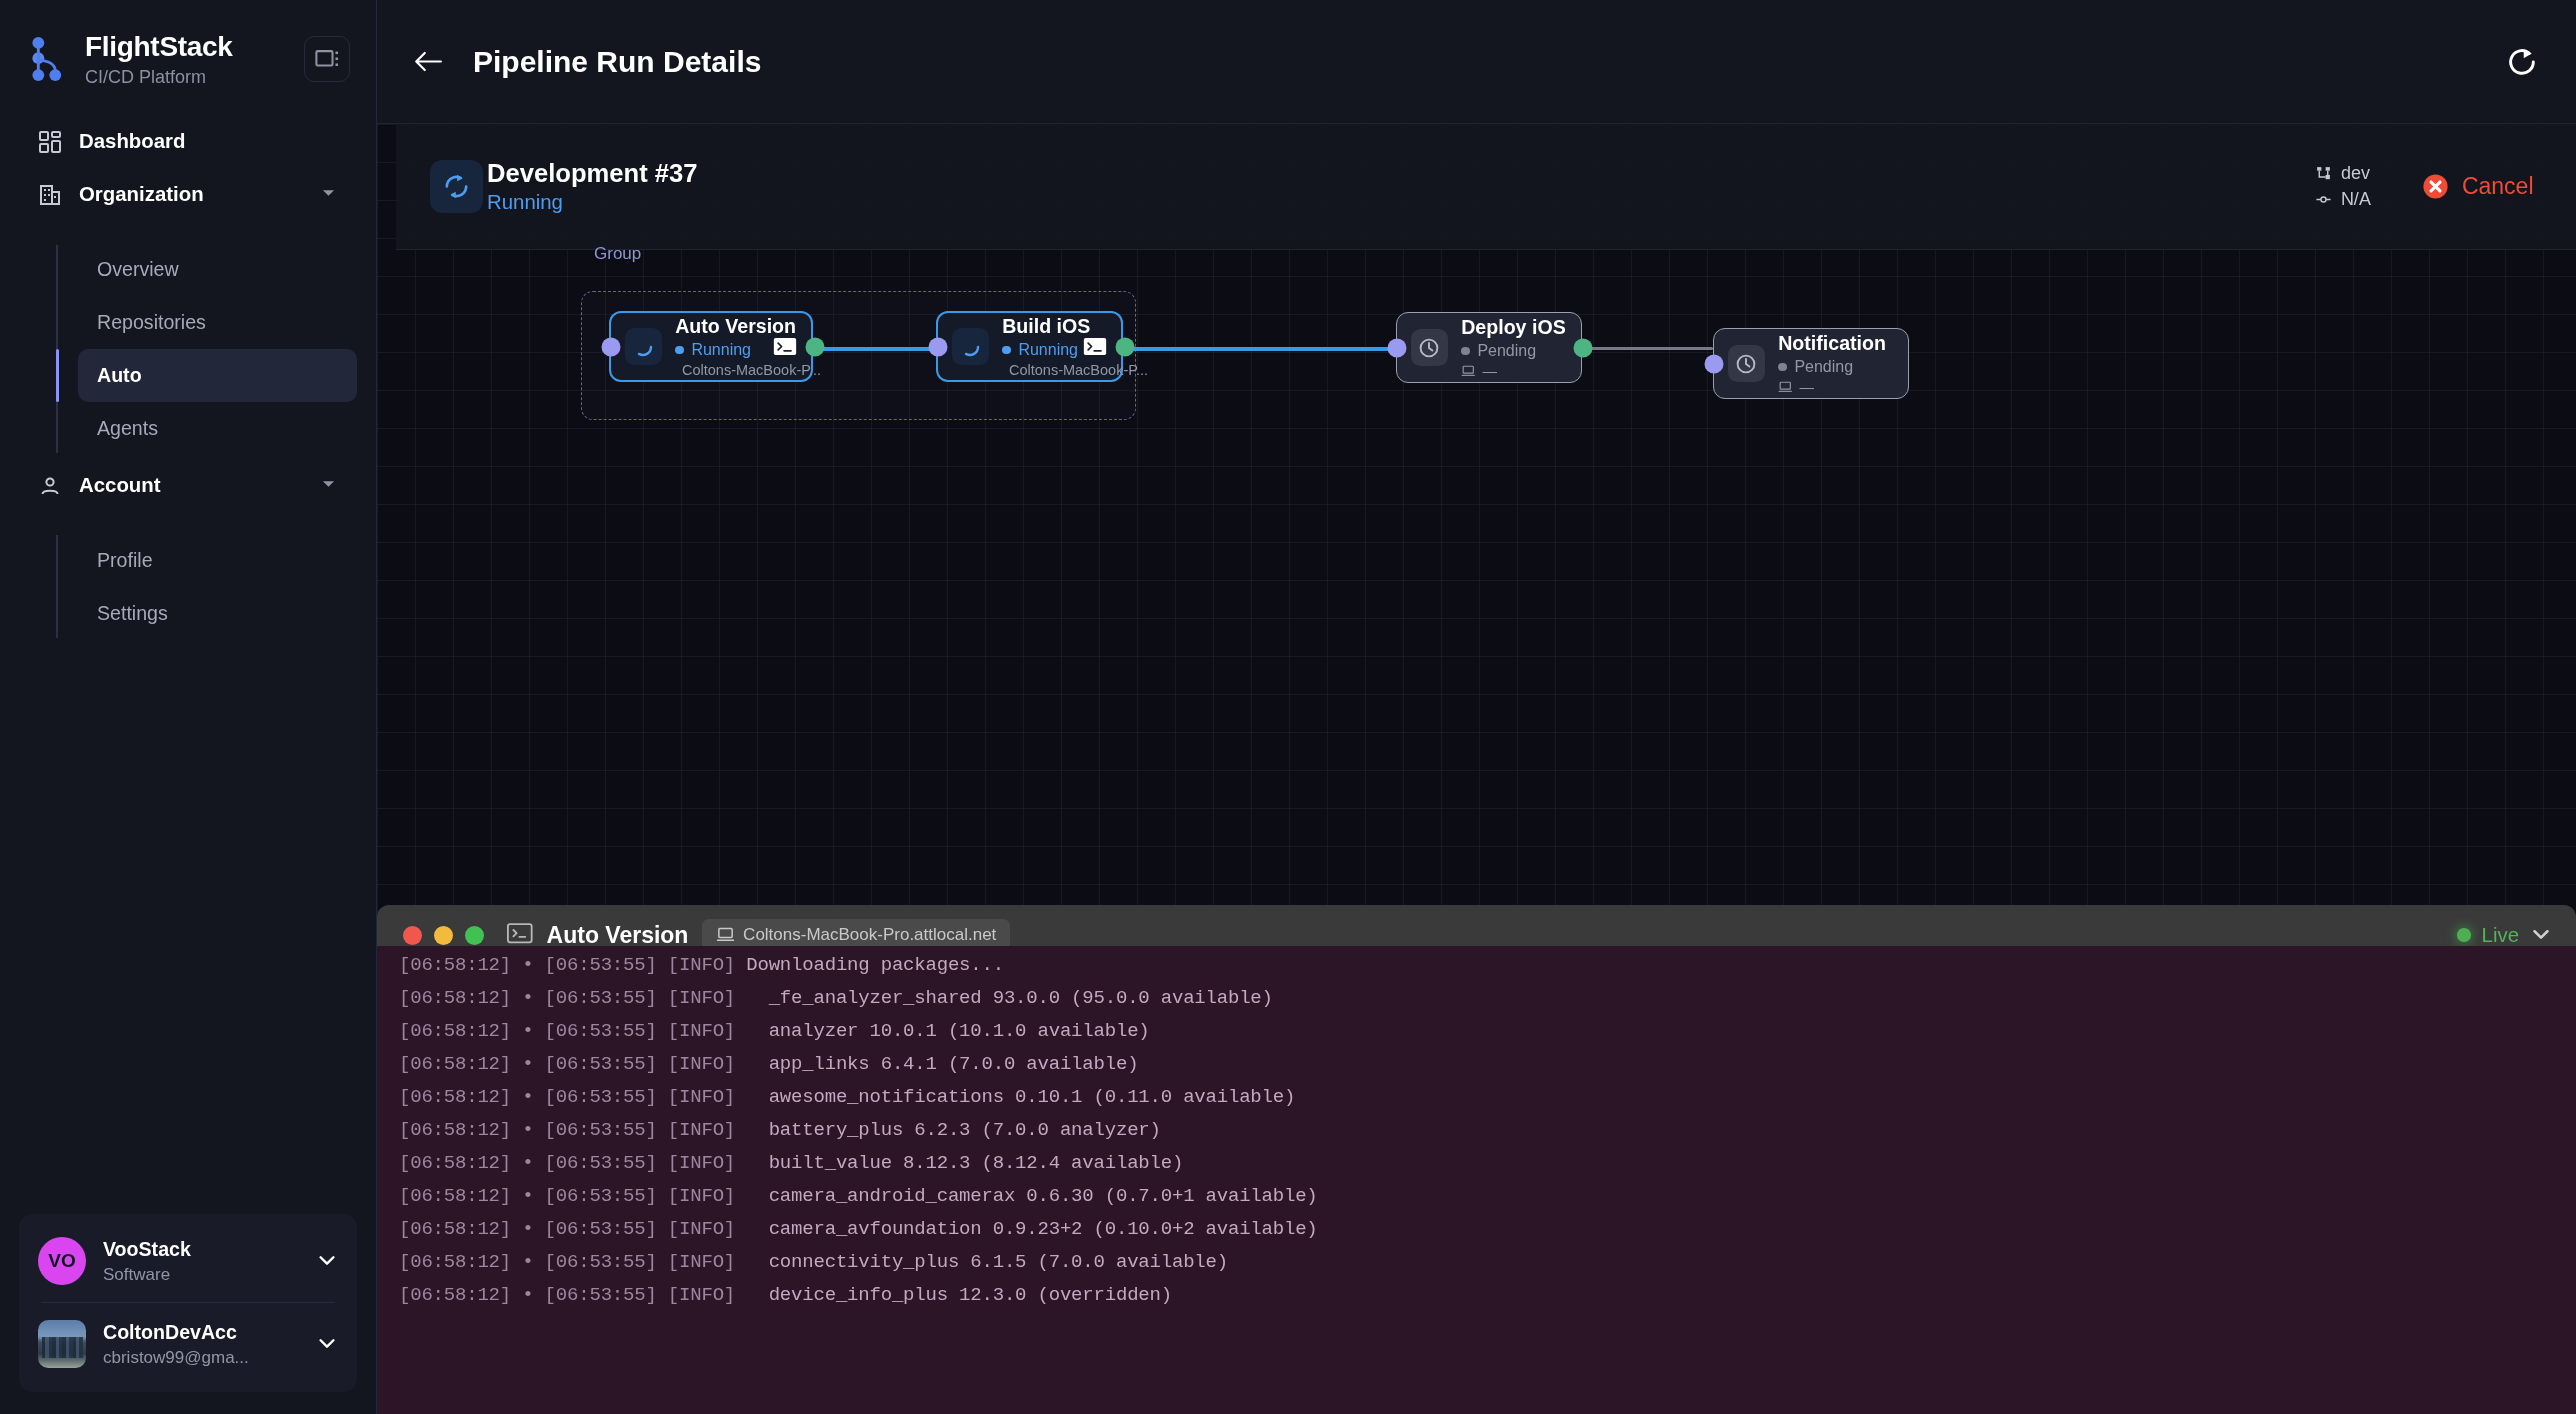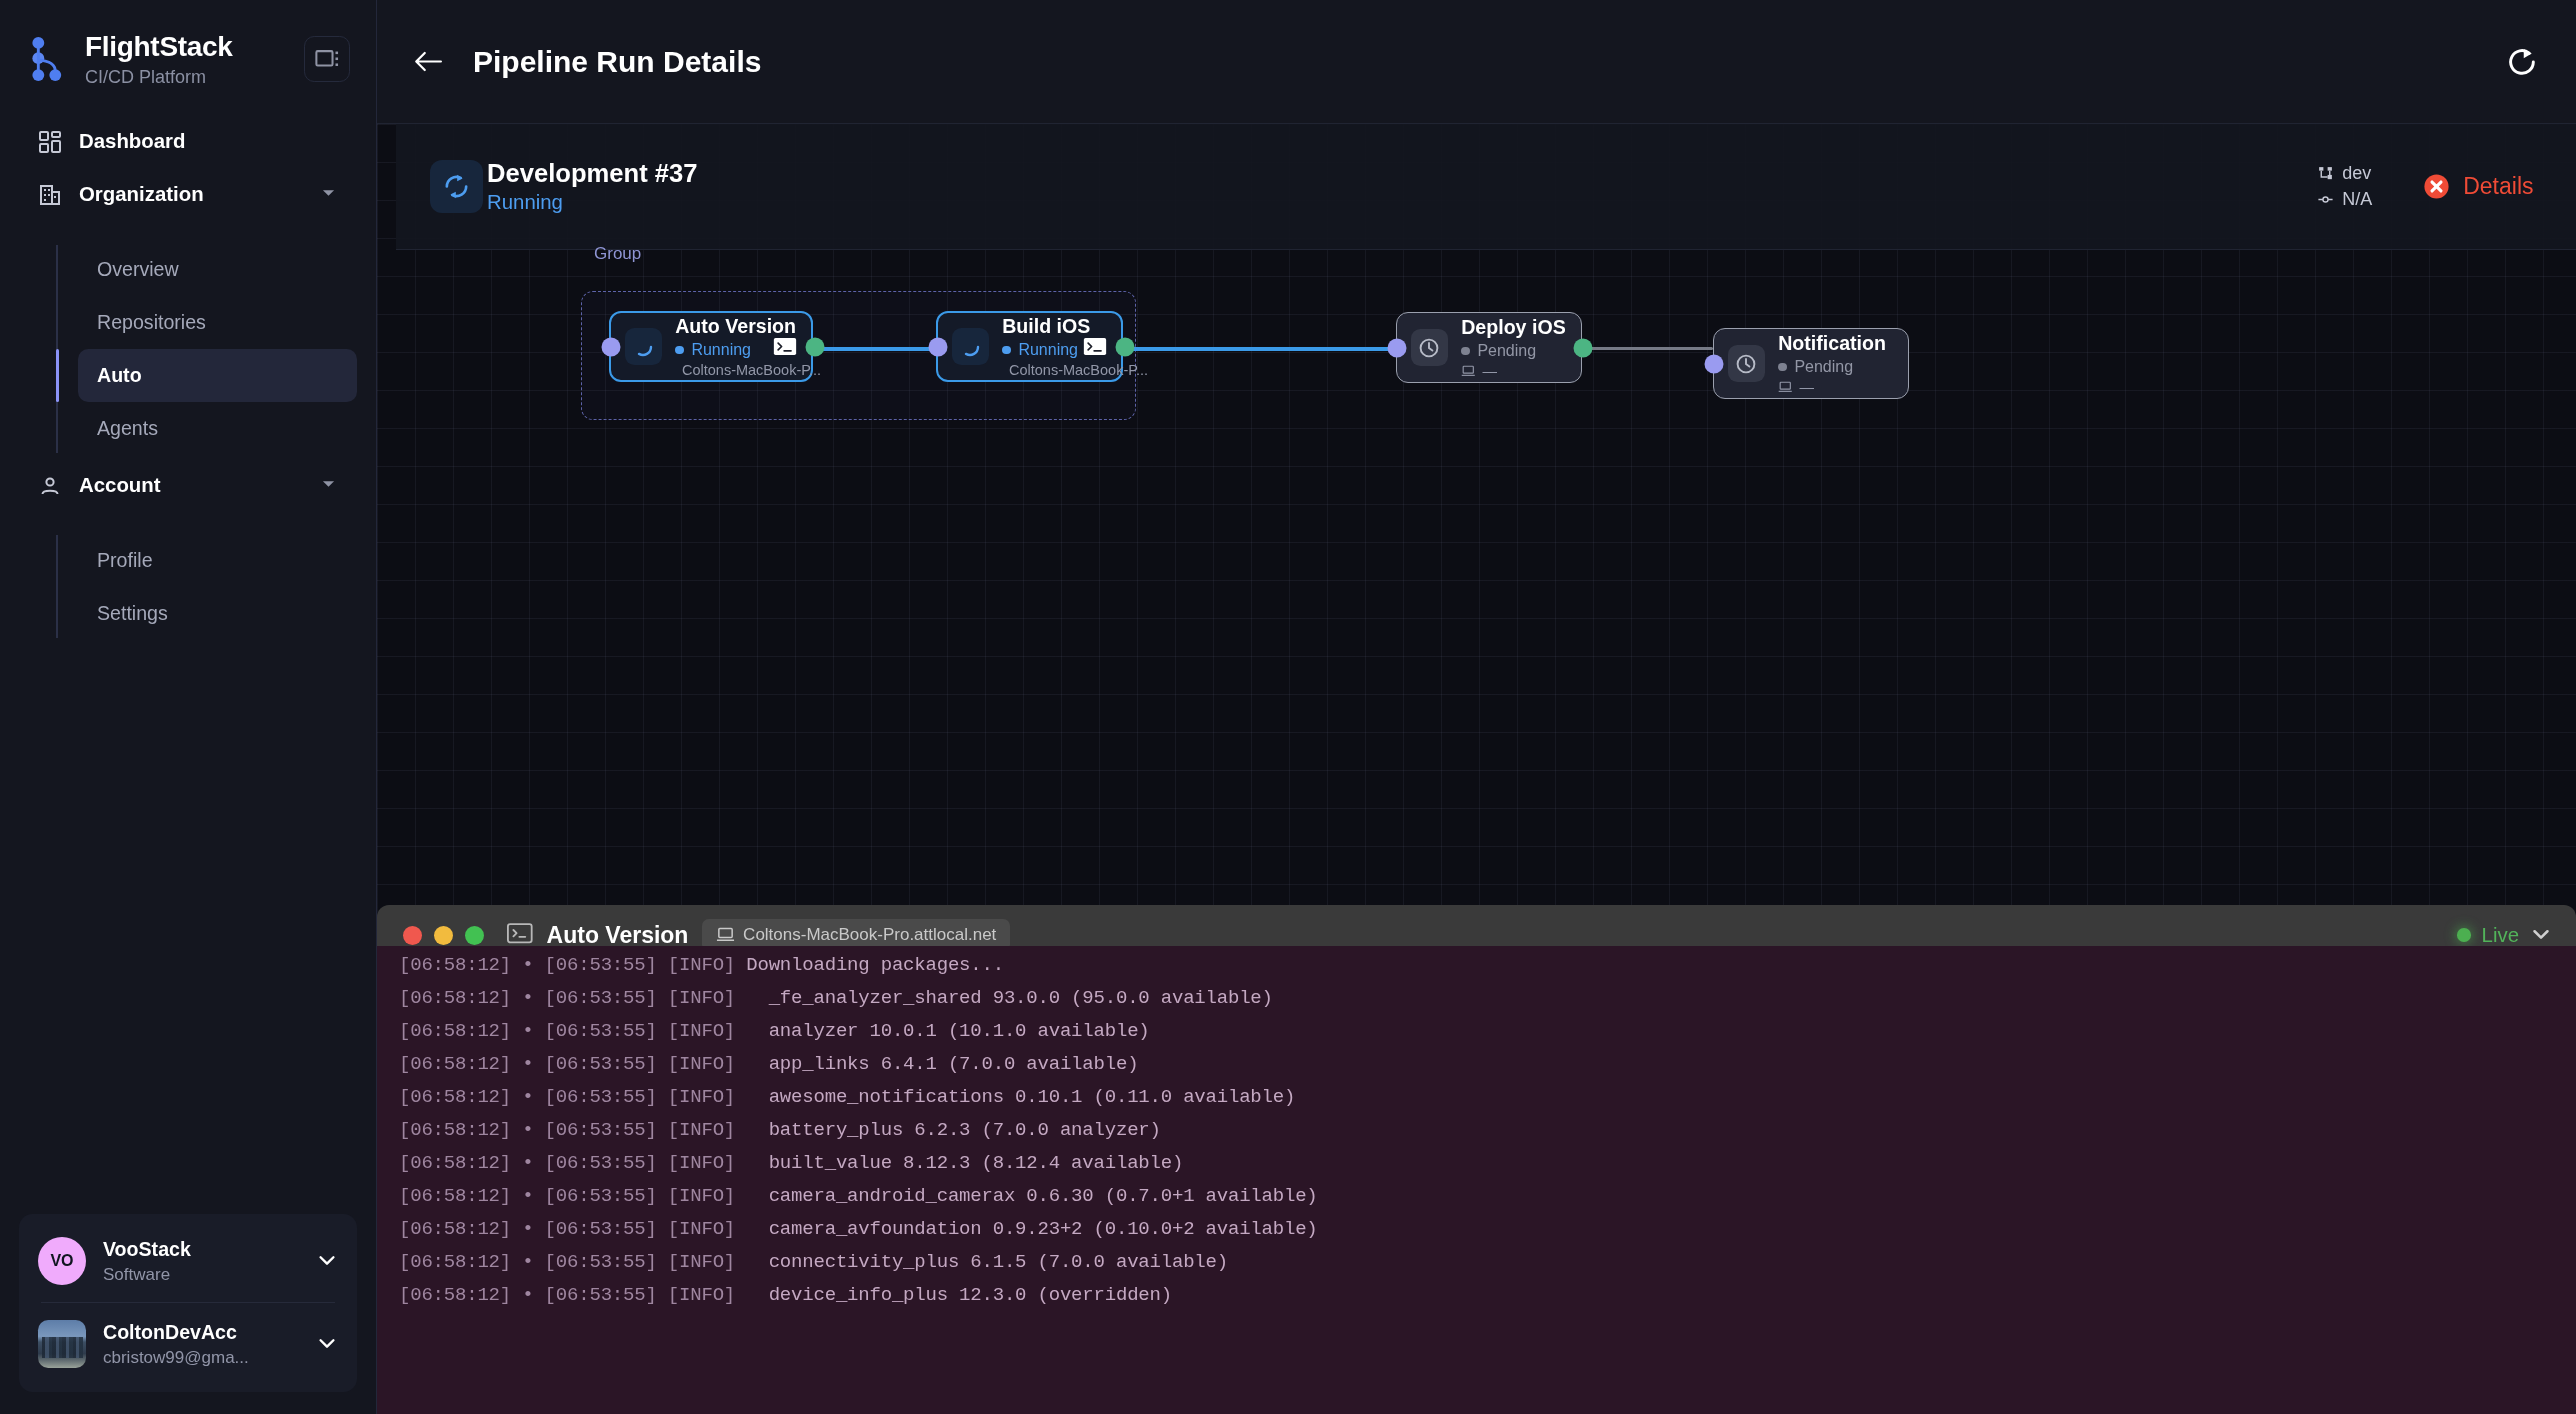--- a/index.html
+++ b/index.html
@@ -71,23 +71,23 @@
   }
   .org-card {
     background: #191c28; border-radius: 13.6px; padding: 8.5px 0;
   }
   .acct-row {
     display: flex; align-items: center; gap: 17px;
     padding: 15.3px 19px; cursor: pointer;
   }
   .avatar-circle {
     width: 48px; height: 48px; border-radius: 50%;
-    background: #f0abfc; color: #101520;
+    background: #d946ef; color: #101520;
     display: flex; align-items: center; justify-content: center;
-    font-size: 16px; font-weight: bold; flex: 0 0 48px;
+    font-size: 19px; font-weight: bold; flex: 0 0 48px;
   }
   .avatar-photo {
     width: 48px; height: 48px; border-radius: 10.2px; flex: 0 0 48px;
     background:
       linear-gradient(to bottom, #5d7da8 0%, #7a98bd 34%, #3c4e63 46%, #2e3b4c 70%, #9aa39a 100%);
     position: relative; overflow: hidden;
   }
   .avatar-photo::after {
     content:""; position:absolute; left: 8%; right: 6%; top: 36%; height: 42%;
     background:
@@ -409,21 +409,21 @@
             </svg>
             <span>N/A</span>
           </span>
         </span>
 
         <span class="cancel-btn">
           <svg width="29" height="29" viewBox="0 0 24 24">
             <circle cx="12" cy="12" r="10" fill="#ef4b36"></circle>
             <path d="M8.3 8.3 L15.7 15.7 M15.7 8.3 L8.3 15.7" stroke="#ffffff" stroke-width="2.6" stroke-linecap="round"></path>
           </svg>
-          <span class="cancel-label">Details</span>
+          <span class="cancel-label">Cancel</span>
         </span>
       </div>
 
       <div class="group-box">
         <span class="group-label">Group</span>
       </div>
 
       <div class="edge active" style="left:436px;top:223px;width:123px;"></div>
       <div class="edge active" style="left:746px;top:223px;width:273px;"></div>
       <div class="edge idle" style="left:1072px;top:223px;width:264px;height:3.4px;"></div>

